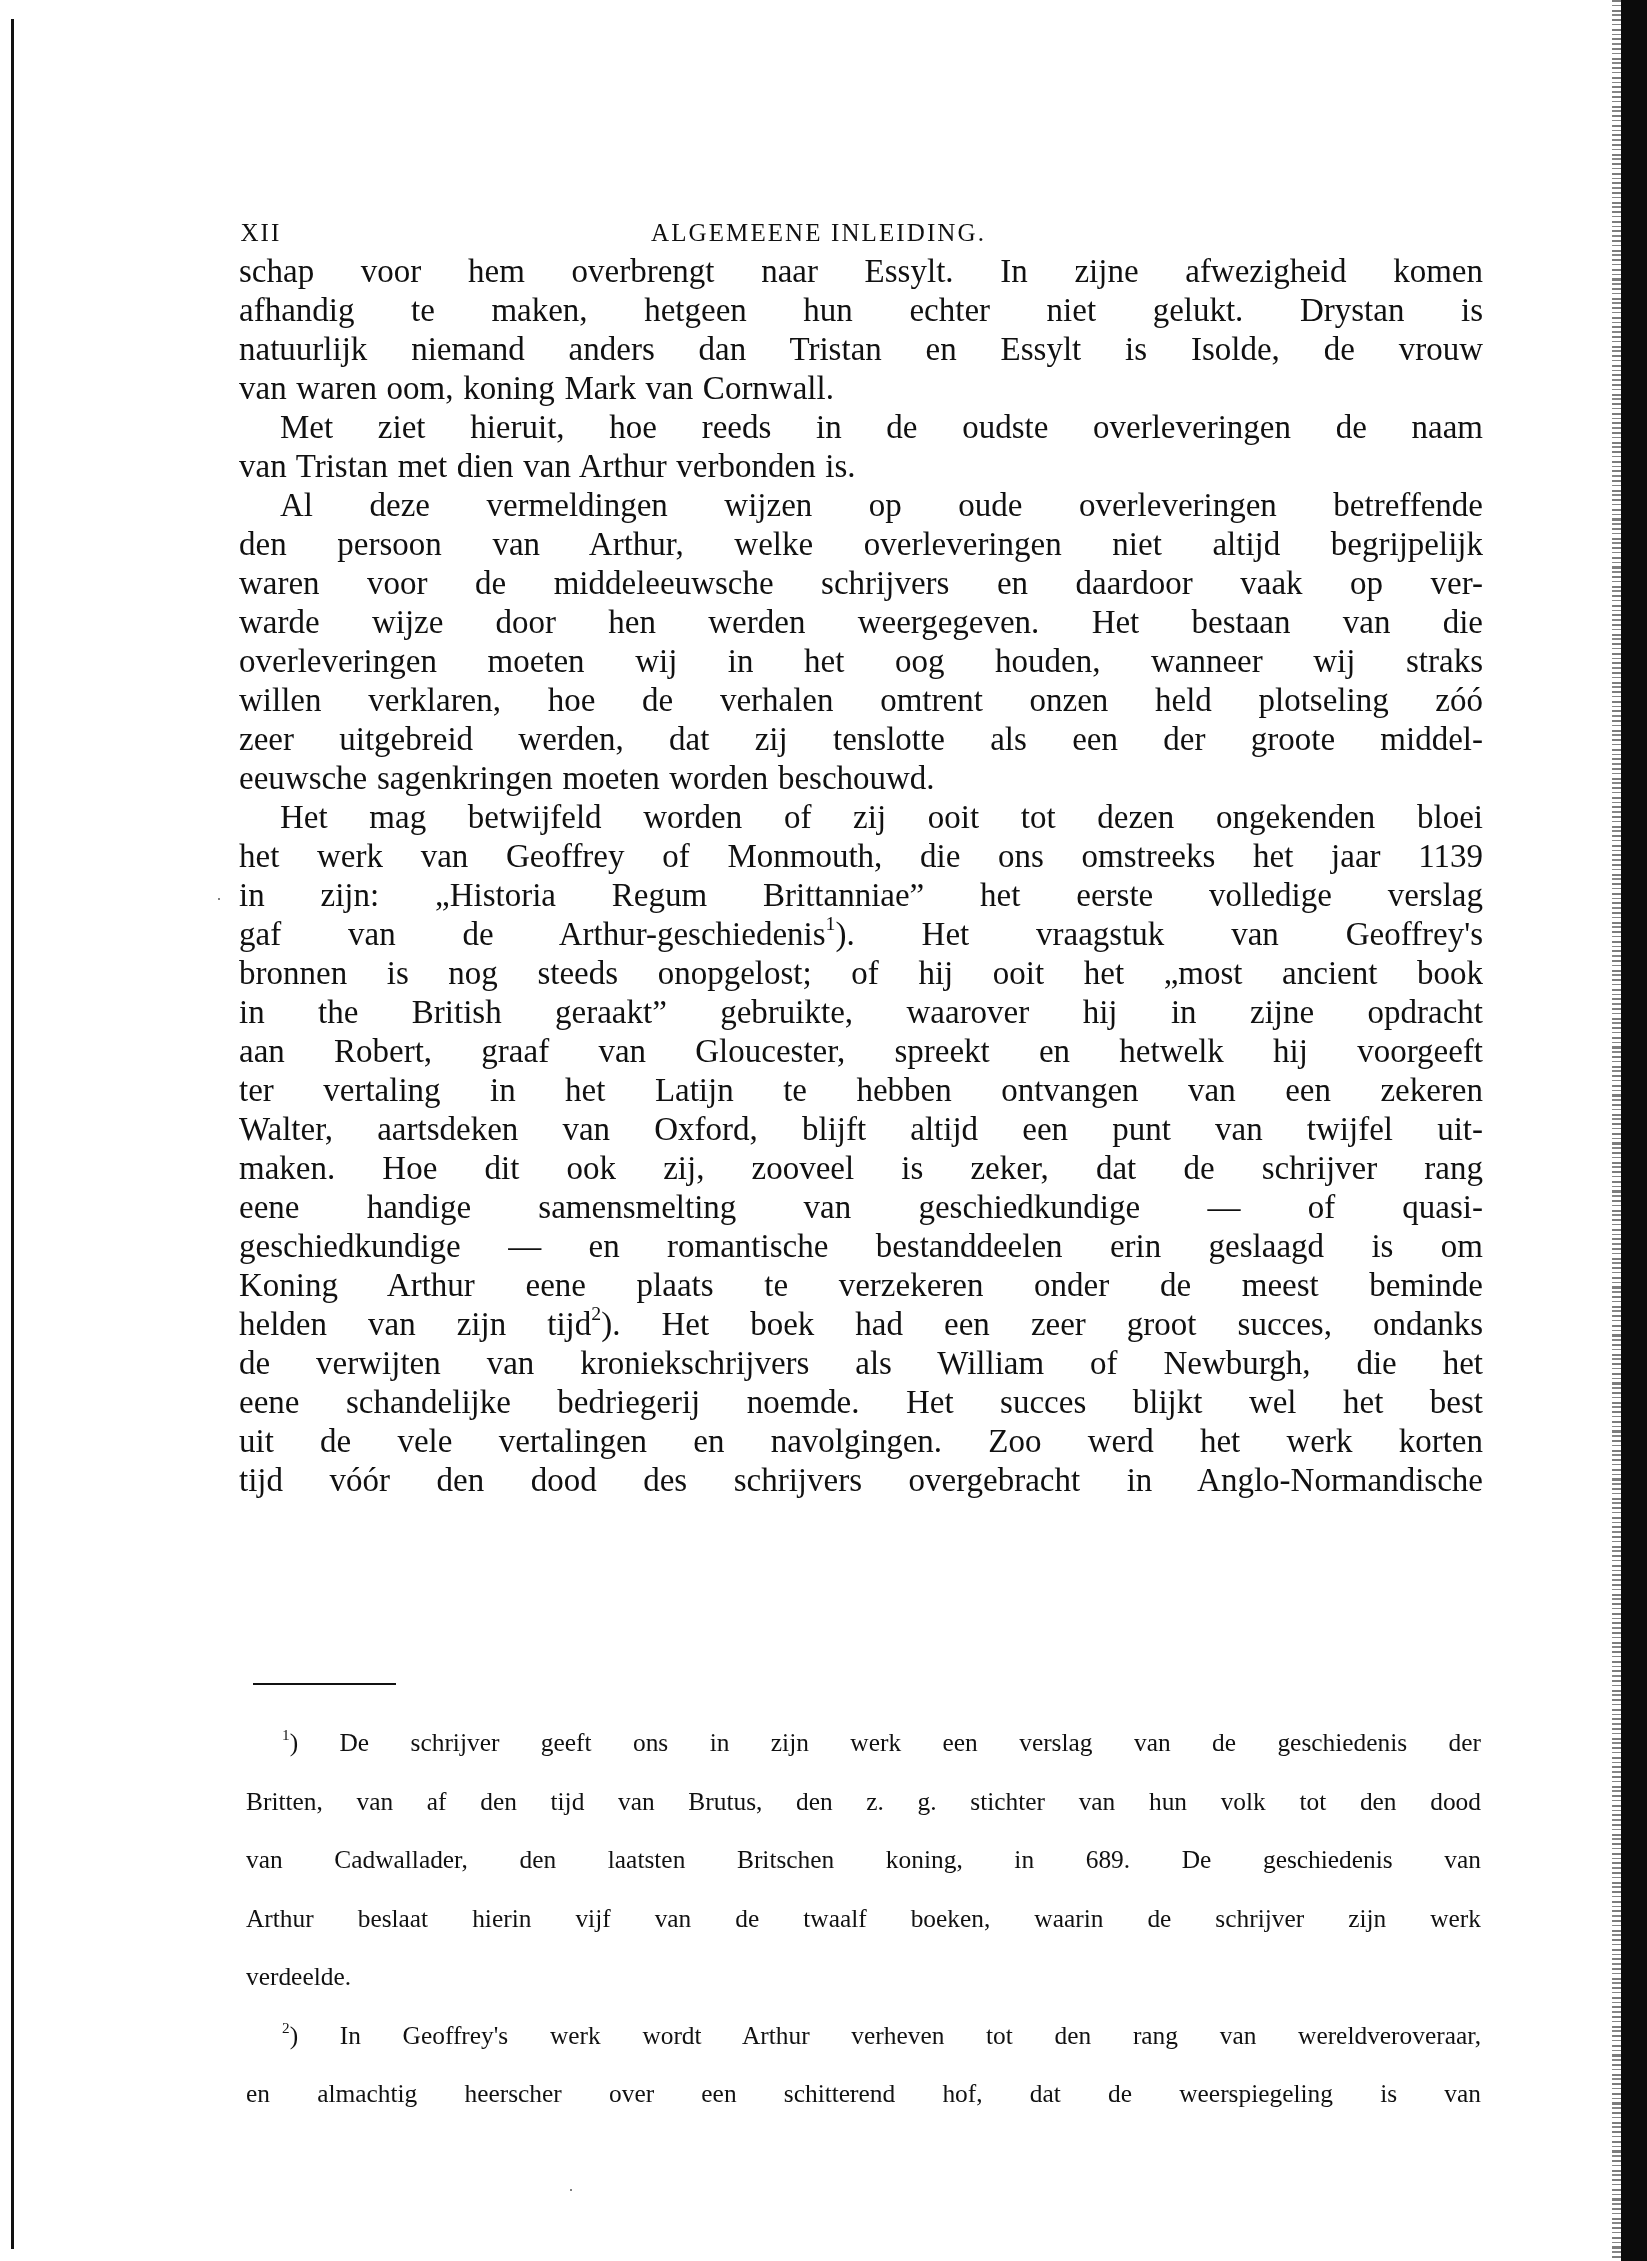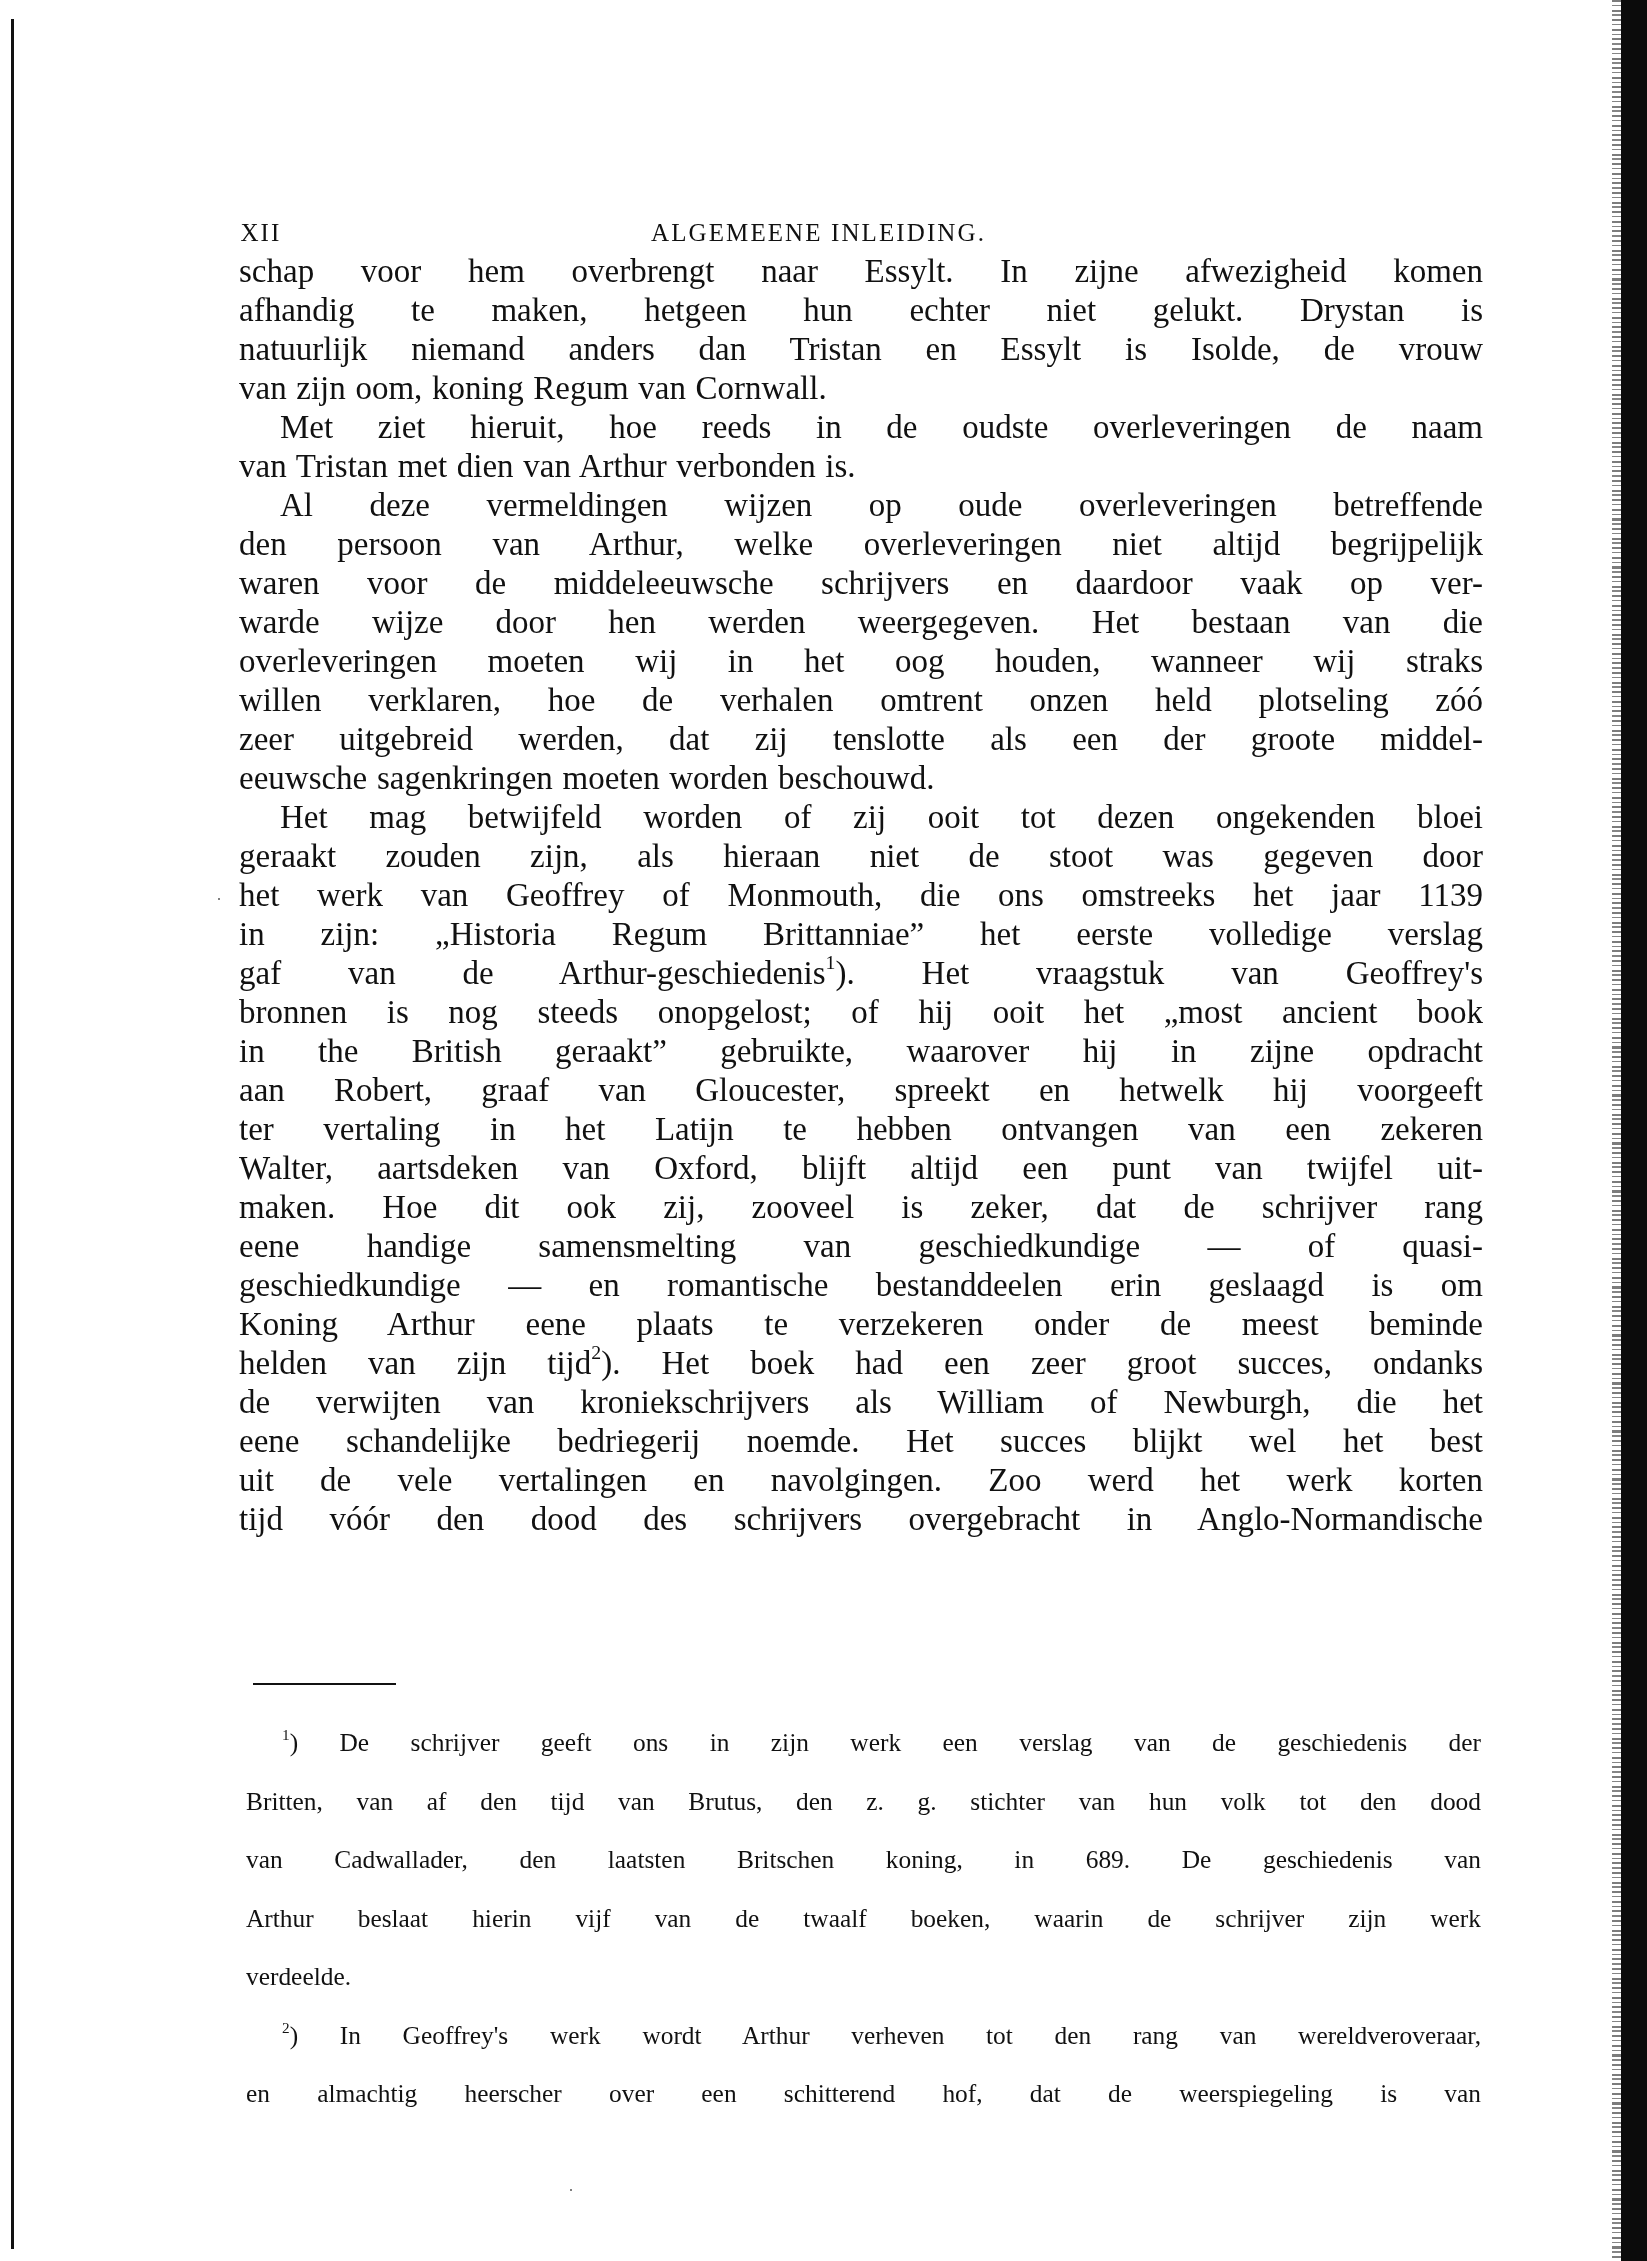--- a/index.html
+++ b/index.html
@@ -133,36 +133,35 @@
 <div class="page">
   <div class="running-head">
     <span class="folio">XII</span>
     <span class="title">ALGEMEENE INLEIDING.</span>
   </div>
 
   <div class="body-text">
     <span class="line">schap voor hem overbrengt naar Essylt. In zijne afwezigheid komen</span>
     <span class="line">afhandig te maken, hetgeen hun echter niet gelukt. Drystan is</span>
     <span class="line">natuurlijk niemand anders dan Tristan en Essylt is Isolde, de vrouw</span>
-    <span class="line last">van zijn oom, koning Regum van Cornwall.</span>
+    <span class="line last">van waren oom, koning Mark van Cornwall.</span>
 
     <span class="line indent">Met ziet hieruit, hoe reeds in de oudste overleveringen de naam</span>
     <span class="line last">van Tristan met dien van Arthur verbonden is.</span>
 
     <span class="line indent">Al deze vermeldingen wijzen op oude overleveringen betreffende</span>
     <span class="line">den persoon van Arthur, welke overleveringen niet altijd begrijpelijk</span>
     <span class="line">waren voor de middeleeuwsche schrijvers en daardoor vaak op ver-</span>
     <span class="line">warde wijze door hen werden weergegeven. Het bestaan van die</span>
     <span class="line">overleveringen moeten wij in het oog houden, wanneer wij straks</span>
     <span class="line">willen verklaren, hoe de verhalen omtrent onzen held plotseling zóó</span>
     <span class="line">zeer uitgebreid werden, dat zij tenslotte als een der groote middel-</span>
     <span class="line last">eeuwsche sagenkringen moeten worden beschouwd.</span>
 
     <span class="line indent">Het mag betwijfeld worden of zij ooit tot dezen ongekenden bloei</span>
-    <span class="line">geraakt zouden zijn, als hieraan niet de stoot was gegeven door</span>
     <span class="line">het werk van Geoffrey of Monmouth, die ons omstreeks het jaar 1139</span>
     <span class="line">in zijn: „Historia Regum Brittanniae” het eerste volledige verslag</span>
     <span class="line"><span>gaf van de Arthur-geschiedenis</span><sup>1</sup><span>). Het vraagstuk van Geoffrey's</span></span>
     <span class="line">bronnen is nog steeds onopgelost; of hij ooit het „most ancient book</span>
     <span class="line">in the British geraakt” gebruikte, waarover hij in zijne opdracht</span>
     <span class="line">aan Robert, graaf van Gloucester, spreekt en hetwelk hij voorgeeft</span>
     <span class="line">ter vertaling in het Latijn te hebben ontvangen van een zekeren</span>
     <span class="line">Walter, aartsdeken van Oxford, blijft altijd een punt van twijfel uit-</span>
     <span class="line">maken. Hoe dit ook zij, zooveel is zeker, dat de schrijver rang</span>
     <span class="line">eene handige samensmelting van geschiedkundige — of quasi-</span>

